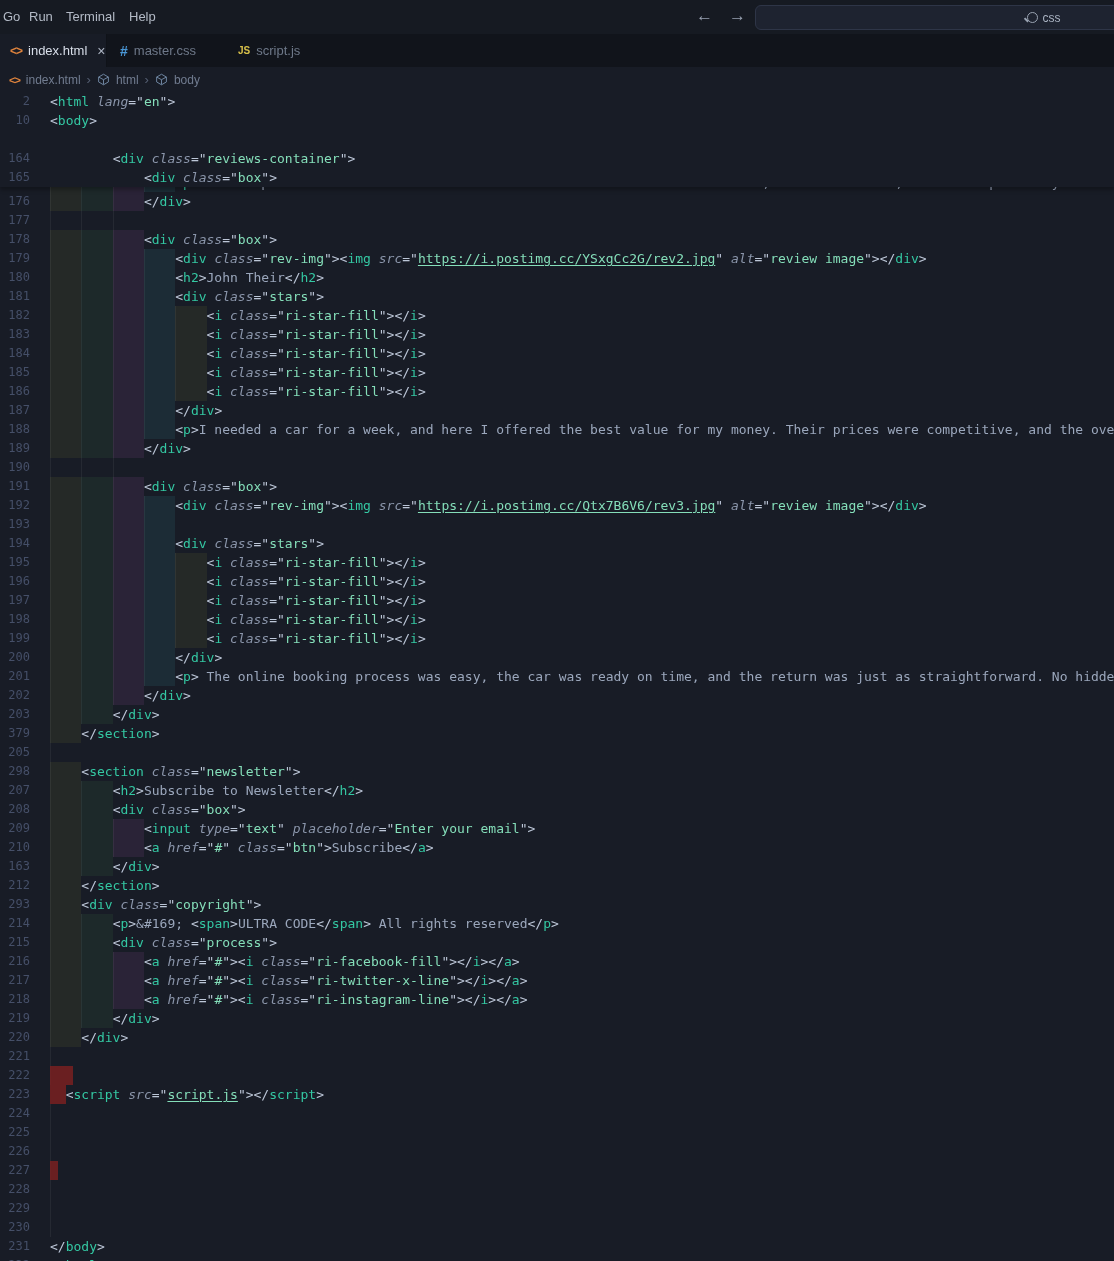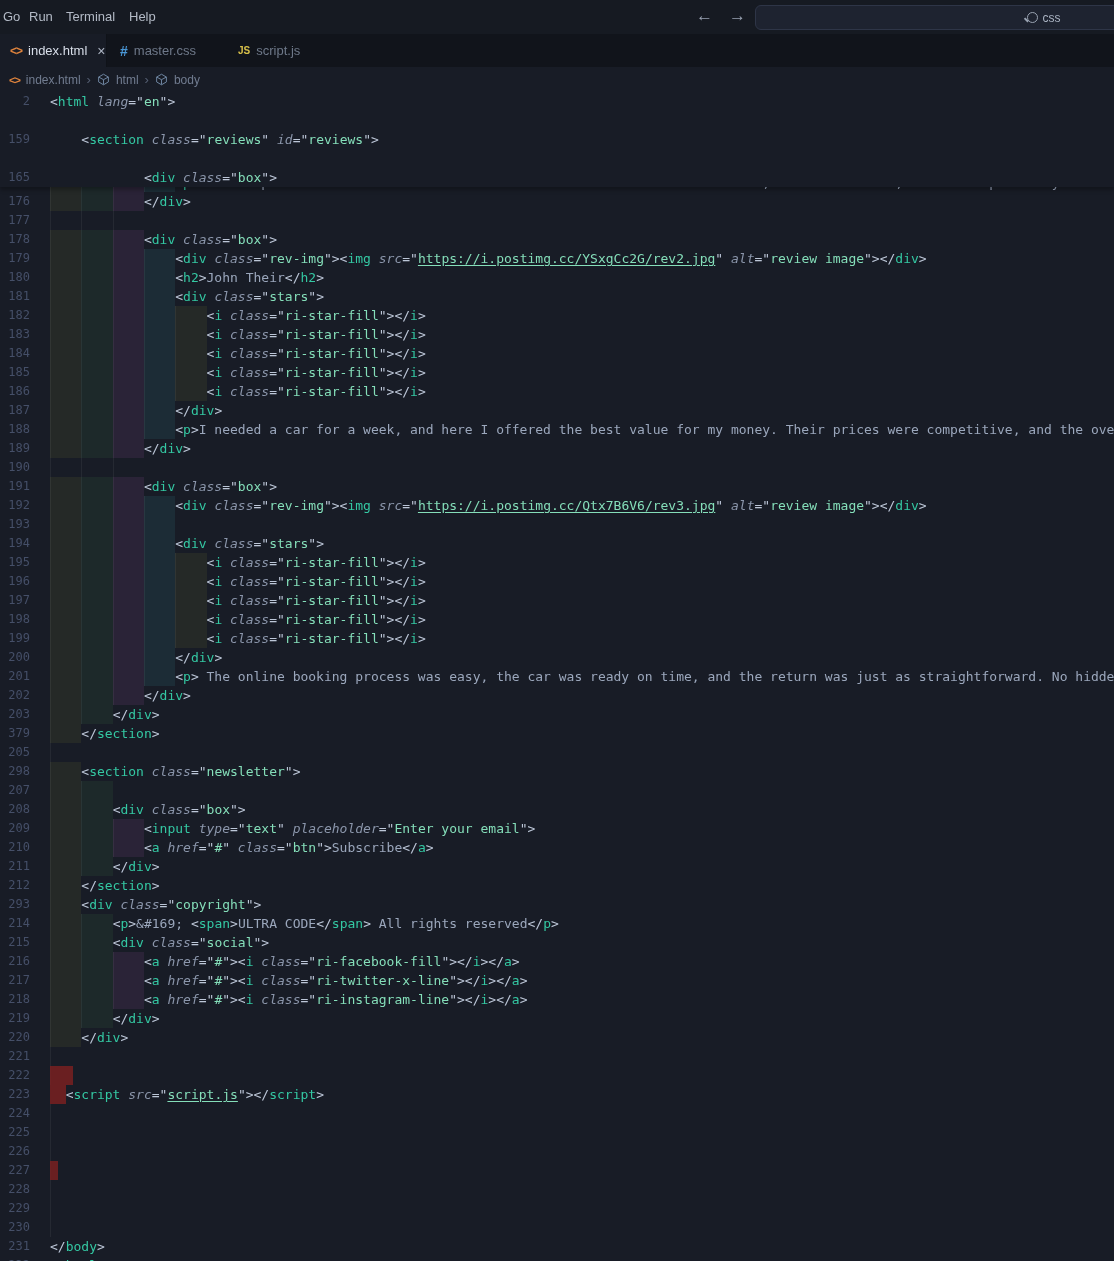--- a/index.html
+++ b/index.html
@@ -452,20 +452,21 @@
           <div class="guide" style="left: 50px;"></div>
           <div class="band" style="left: 50px; width: 31.32px; background: rgba(255, 255, 64, 0.06);"></div>
           <span class="code-text"><span>    </span><span class="tk-p">&lt;</span><span class="tk-t">section</span><span class="tk-x"> </span><span class="tk-a">class</span><span class="tk-p">="</span><span class="tk-s">newsletter</span><span class="tk-p">"&gt;</span></span>
         </div>
         <div class="code-line" style="top: 689px;">
           <span class="line-num">207</span>
           <div class="guide" style="left: 50px;"></div>
           <div class="guide" style="left: 81.32px;"></div>
           <div class="band" style="left: 50px; width: 31.32px; background: rgba(255, 255, 64, 0.06);"></div>
           <div class="band" style="left: 81.32px; width: 31.32px; background: rgba(127, 255, 127, 0.06);"></div>
+          <span class="code-text"><span>        </span><span class="tk-p">&lt;</span><span class="tk-t">h2</span><span class="tk-p">&gt;</span><span class="tk-x">Subscribe to Newsletter</span><span class="tk-p">&lt;/</span><span class="tk-t">h2</span><span class="tk-p">&gt;</span></span>
         </div>
         <div class="code-line" style="top: 708px;">
           <span class="line-num">208</span>
           <div class="guide" style="left: 50px;"></div>
           <div class="guide" style="left: 81.32px;"></div>
           <div class="band" style="left: 50px; width: 31.32px; background: rgba(255, 255, 64, 0.06);"></div>
           <div class="band" style="left: 81.32px; width: 31.32px; background: rgba(127, 255, 127, 0.06);"></div>
           <span class="code-text"><span>        </span><span class="tk-p">&lt;</span><span class="tk-t">div</span><span class="tk-x"> </span><span class="tk-a">class</span><span class="tk-p">="</span><span class="tk-s">box</span><span class="tk-p">"&gt;</span></span>
         </div>
         <div class="code-line" style="top: 727px;">
@@ -482,21 +483,21 @@
           <span class="line-num">210</span>
           <div class="guide" style="left: 50px;"></div>
           <div class="guide" style="left: 81.32px;"></div>
           <div class="guide" style="left: 112.64px;"></div>
           <div class="band" style="left: 50px; width: 31.32px; background: rgba(255, 255, 64, 0.06);"></div>
           <div class="band" style="left: 81.32px; width: 31.32px; background: rgba(127, 255, 127, 0.06);"></div>
           <div class="band" style="left: 112.64px; width: 31.32px; background: rgba(255, 127, 255, 0.08);"></div>
           <span class="code-text"><span>            </span><span class="tk-p">&lt;</span><span class="tk-t">a</span><span class="tk-x"> </span><span class="tk-a">href</span><span class="tk-p">="</span><span class="tk-s">#</span><span class="tk-p">" </span><span class="tk-a">class</span><span class="tk-p">="</span><span class="tk-s">btn</span><span class="tk-p">"&gt;</span><span class="tk-x">Subscribe</span><span class="tk-p">&lt;/</span><span class="tk-t">a</span><span class="tk-p">&gt;</span></span>
         </div>
         <div class="code-line" style="top: 765px;">
-          <span class="line-num">211</span>
+          <span class="line-num">163</span>
           <div class="guide" style="left: 50px;"></div>
           <div class="guide" style="left: 81.32px;"></div>
           <div class="band" style="left: 50px; width: 31.32px; background: rgba(255, 255, 64, 0.06);"></div>
           <div class="band" style="left: 81.32px; width: 31.32px; background: rgba(127, 255, 127, 0.06);"></div>
           <span class="code-text"><span>        </span><span class="tk-p">&lt;/</span><span class="tk-t">div</span><span class="tk-p">&gt;</span></span>
         </div>
         <div class="code-line" style="top: 784px;">
           <span class="line-num">212</span>
           <div class="guide" style="left: 50px;"></div>
           <div class="band" style="left: 50px; width: 31.32px; background: rgba(255, 255, 64, 0.06);"></div>
@@ -515,21 +516,21 @@
           <div class="band" style="left: 50px; width: 31.32px; background: rgba(255, 255, 64, 0.06);"></div>
           <div class="band" style="left: 81.32px; width: 31.32px; background: rgba(127, 255, 127, 0.06);"></div>
           <span class="code-text"><span>        </span><span class="tk-p">&lt;</span><span class="tk-t">p</span><span class="tk-p">&gt;</span><span class="tk-x">&amp;#169; </span><span class="tk-p">&lt;</span><span class="tk-t">span</span><span class="tk-p">&gt;</span><span class="tk-x">ULTRA CODE</span><span class="tk-p">&lt;/</span><span class="tk-t">span</span><span class="tk-p">&gt;</span><span class="tk-x"> All rights reserved</span><span class="tk-p">&lt;/</span><span class="tk-t">p</span><span class="tk-p">&gt;</span></span>
         </div>
         <div class="code-line" style="top: 841px;">
           <span class="line-num">215</span>
           <div class="guide" style="left: 50px;"></div>
           <div class="guide" style="left: 81.32px;"></div>
           <div class="band" style="left: 50px; width: 31.32px; background: rgba(255, 255, 64, 0.06);"></div>
           <div class="band" style="left: 81.32px; width: 31.32px; background: rgba(127, 255, 127, 0.06);"></div>
-          <span class="code-text"><span>        </span><span class="tk-p">&lt;</span><span class="tk-t">div</span><span class="tk-x"> </span><span class="tk-a">class</span><span class="tk-p">="</span><span class="tk-s">social</span><span class="tk-p">"&gt;</span></span>
+          <span class="code-text"><span>        </span><span class="tk-p">&lt;</span><span class="tk-t">div</span><span class="tk-x"> </span><span class="tk-a">class</span><span class="tk-p">="</span><span class="tk-s">process</span><span class="tk-p">"&gt;</span></span>
         </div>
         <div class="code-line" style="top: 860px;">
           <span class="line-num">216</span>
           <div class="guide" style="left: 50px;"></div>
           <div class="guide" style="left: 81.32px;"></div>
           <div class="guide" style="left: 112.64px;"></div>
           <div class="band" style="left: 50px; width: 31.32px; background: rgba(255, 255, 64, 0.06);"></div>
           <div class="band" style="left: 81.32px; width: 31.32px; background: rgba(127, 255, 127, 0.06);"></div>
           <div class="band" style="left: 112.64px; width: 31.32px; background: rgba(255, 127, 255, 0.08);"></div>
           <span class="code-text"><span>            </span><span class="tk-p">&lt;</span><span class="tk-t">a</span><span class="tk-x"> </span><span class="tk-a">href</span><span class="tk-p">="</span><span class="tk-s">#</span><span class="tk-p">"&gt;&lt;</span><span class="tk-t">i</span><span class="tk-x"> </span><span class="tk-a">class</span><span class="tk-p">="</span><span class="tk-s">ri-facebook-fill</span><span class="tk-p">"&gt;&lt;/</span><span class="tk-t">i</span><span class="tk-p">&gt;&lt;/</span><span class="tk-t">a</span><span class="tk-p">&gt;</span></span>
@@ -618,23 +619,27 @@
         <div class="code-line" style="top: 1164px;">
           <span class="line-num">232</span>
           <span class="code-text"><span></span><span class="tk-p">&lt;/</span><span class="tk-t">html</span><span class="tk-p">&gt;</span></span>
         </div>
       </div>
     <div id="sticky">
         <div class="code-line" style="top: 0px;">
           <span class="line-num">2</span>
           <span class="code-text"><span></span><span class="tk-p">&lt;</span><span class="tk-t">html</span><span class="tk-x"> </span><span class="tk-a">lang</span><span class="tk-p">="</span><span class="tk-s">en</span><span class="tk-p">"&gt;</span></span>
         </div>
-        <div class="code-line" style="top: 38px;">
-          <span class="line-num">159</span>
-          <span class="code-text"><span>    </span><span class="tk-p">&lt;</span><span class="tk-t">section</span><span class="tk-x"> </span><span class="tk-a">class</span><span class="tk-p">="</span><span class="tk-s">reviews</span><span class="tk-p">" </span><span class="tk-a">id</span><span class="tk-p">="</span><span class="tk-s">reviews</span><span class="tk-p">"&gt;</span></span>
+        <div class="code-line" style="top: 19px;">
+          <span class="line-num">10</span>
+          <span class="code-text"><span></span><span class="tk-p">&lt;</span><span class="tk-t">body</span><span class="tk-p">&gt;</span></span>
+        </div>
+        <div class="code-line" style="top: 57px;">
+          <span class="line-num">164</span>
+          <span class="code-text"><span>        </span><span class="tk-p">&lt;</span><span class="tk-t">div</span><span class="tk-x"> </span><span class="tk-a">class</span><span class="tk-p">="</span><span class="tk-s">reviews-container</span><span class="tk-p">"&gt;</span></span>
         </div>
         <div class="code-line" style="top: 76px;">
           <span class="line-num">165</span>
           <span class="code-text"><span>            </span><span class="tk-p">&lt;</span><span class="tk-t">div</span><span class="tk-x"> </span><span class="tk-a">class</span><span class="tk-p">="</span><span class="tk-s">box</span><span class="tk-p">"&gt;</span></span>
         </div>
       </div>
 
   </div>
 
 </div>

